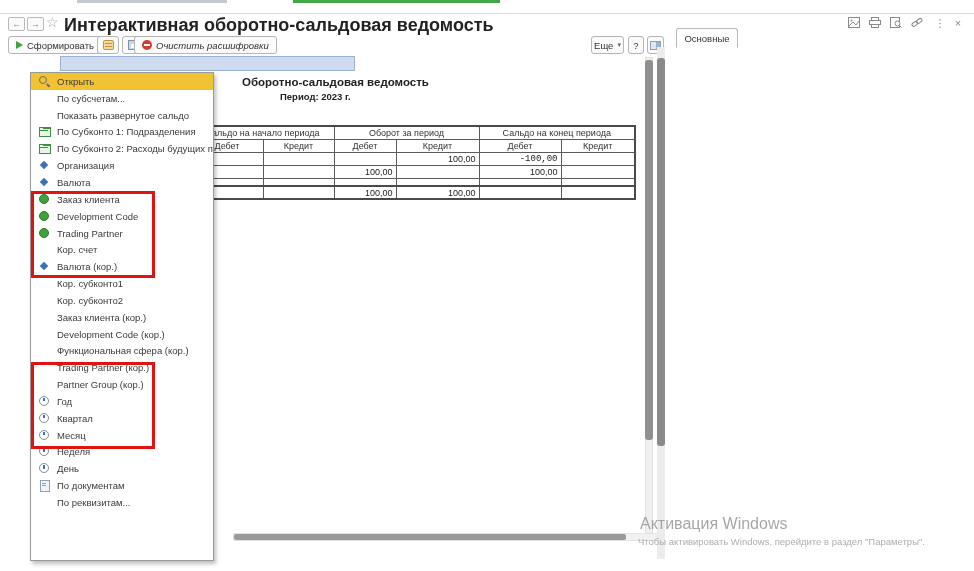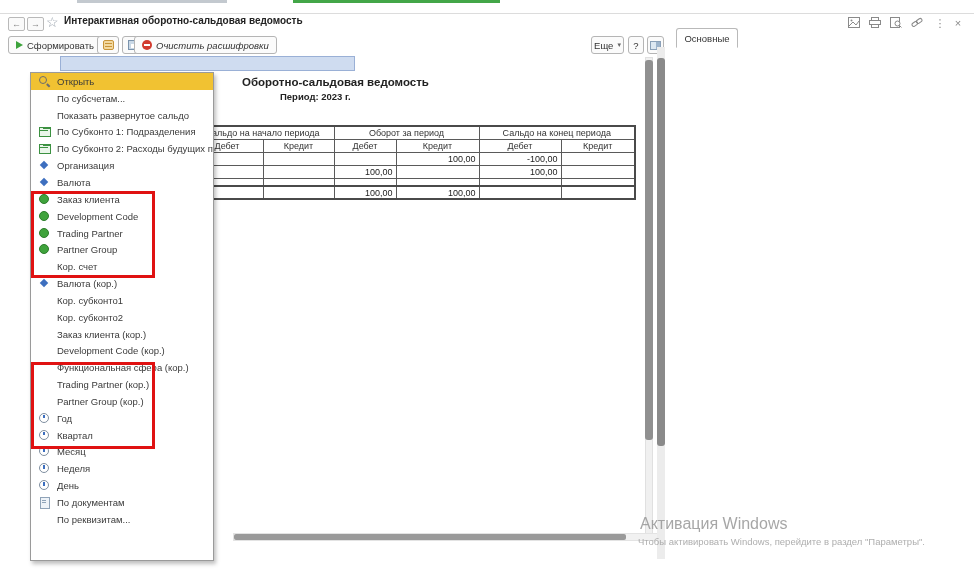--- a/index.html
+++ b/index.html
@@ -7,21 +7,21 @@
   #app { position:relative; width:974px; height:571px; overflow:hidden; background:#fff; }
   .abs { position:absolute; }
 
   
   .strip-grey { left:77px; top:0; width:150px; height:3px; background:#c3c9cf; }
   .strip-green { left:293px; top:0; width:207px; height:3px; background:#43a648; }
   .chrome-line { left:0; top:13px; width:974px; height:1px; background:#dcdcdc; }
   .navbtn { top:17px; width:17px; height:14px; border:1px solid #b9b9b9; border-radius:2px; background:#fafafa;
             font-size:9px; color:#888; text-align:center; line-height:12px; }
   .star { left:46px; top:14px; font-size:14px; color:#9aa3ad; }
-  .wintitle { left:64px; top:15px; font-size:10px; font-weight:bold; color:#222; }
+  .wintitle { left:64px; top:15px; font-size:18px; font-weight:bold; color:#222; }
   .titleicons { top:17px; font-size:11px; color:#8a8a8a; width:14px; text-align:center; }
   .miniicon svg { display:block; }
 
   
   .btn { position:absolute; top:36px; height:18px; border:1px solid #b5b5b5; border-radius:3px; background:#fbfbfb;
          display:flex; align-items:center; gap:4px; padding:0 7px; font-size:9.5px; color:#333; }
   .play { width:0; height:0; border-left:7px solid #3da33c; border-top:4px solid transparent; border-bottom:4px solid transparent; }
   .stopico { width:10px; height:10px; border-radius:50%; background:#d23b2f; position:relative; }
   .stopico::after { content:""; position:absolute; left:2px; top:4px; width:6px; height:2px; background:#fff; }
   .ico-variants { width:11px; height:10px; border:1px solid #c8953a; background:#f3d9a0; border-radius:2px; position:relative; }
@@ -34,21 +34,21 @@
   
   .selcell { left:60px; top:56px; width:295px; height:15px; background:#cfdcf0; border:1px solid #9ab0d6; }
   .rpt-title { left:242px; top:76px; font-size:11.5px; font-weight:bold; color:#222; }
   .rpt-sub { left:280px; top:91px; font-size:9.5px; font-weight:bold; color:#222; }
   table.osv { position:absolute; left:100px; top:125px; border-collapse:collapse; table-layout:fixed; background:#fff; border:2px solid #4a4a4a; }
   table.osv th, table.osv td { border:1px solid #5a5a5a; font-size:9px; color:#333; padding:0 3px; overflow:hidden; white-space:nowrap; }
   table.osv th { font-weight:normal; text-align:center; height:13px; }
   table.osv td { text-align:right; height:13px; color:#222; }
   tr.thin td { height:8px; }
   tr.totals td { border-top:2px solid #4a4a4a; }
-  td.neg { color:#d40000; }
+  td.neg { color:#d40000;font-family:Liberation Mono, monospace; }
 
   
   .vsb-track { left:645px; top:57px; width:8px; height:477px; background:#f0f0f0; border:1px solid #e0e0e0; }
   .vsb-thumb { left:645px; top:60px; width:8px; height:380px; background:#909090; border-radius:3px; }
   .psb-track { left:657px; top:47px; width:8px; height:512px; background:#ececec; }
   .psb-thumb { left:657px; top:58px; width:8px; height:388px; background:#8a8a8a; border-radius:3px; }
   .hsb-track { left:233px; top:533px; width:425px; height:8px; background:#f1f1f1; border:1px solid #e3e3e3; }
   .hsb-thumb { left:234px; top:534px; width:392px; height:6px; background:#9a9a9a; border-radius:2px; }
 
   
@@ -290,24 +290,20 @@
         <span class="ic ic-circle"></span>
         <span class="mi-label">Development Code</span>
       </div>
 
 
       <div class="mi">
         <span class="ic ic-circle"></span>
         <span class="mi-label">Trading Partner</span>
       </div>
 
-      <div class="mi">
-        <span class="ic ic-circle"></span>
-        <span class="mi-label">Partner Group</span>
-      </div>
 
       <div class="mi">
         <span class="ic"></span>
         <span class="mi-label">Кор. счет</span>
       </div>
 
       <div class="mi">
         <span class="ic ic-diamond"></span>
         <span class="mi-label">Валюта (кор.)</span>
       </div>

